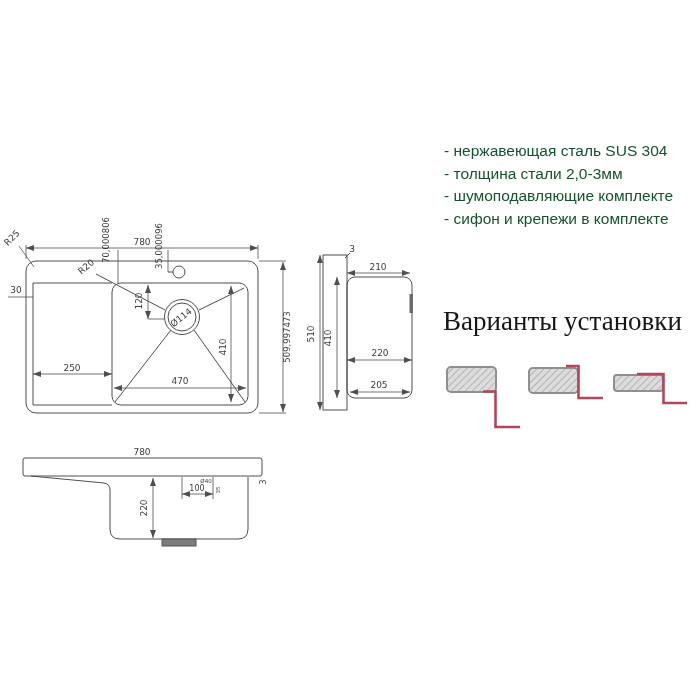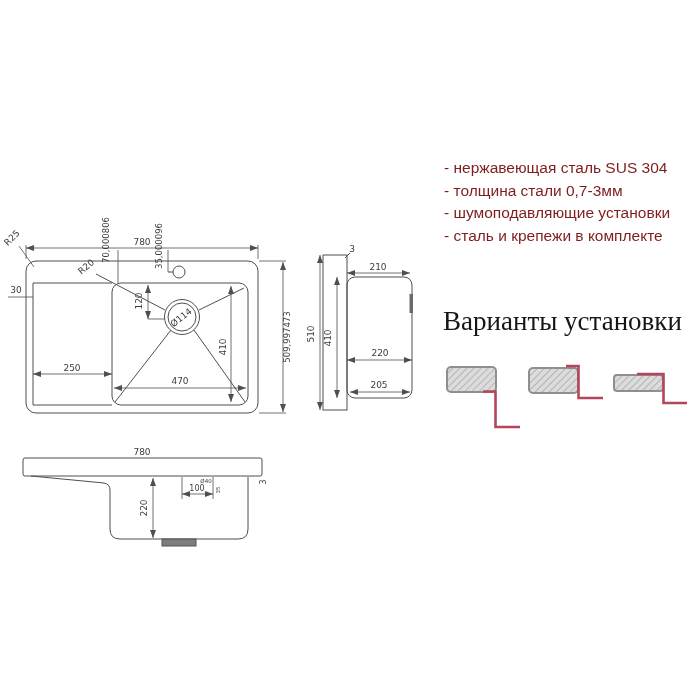--- a/index.html
+++ b/index.html
@@ -3,21 +3,21 @@
 <meta charset="utf-8">
 <style>
   html,body{margin:0;padding:0;background:#ffffff;}
   .canvas{position:relative;width:700px;height:700px;background:#ffffff;overflow:hidden;
           font-family:"Liberation Sans",sans-serif;}
   svg text{fill:#3c3c3c;font-family:"DejaVu Sans",sans-serif;}
   .t9{font-size:9px;}
   .t85{font-size:8px;}
   .t8{font-size:8.5px;}
   .t5{font-size:5.5px;}
-  .specs{position:absolute;left:444px;top:157px;color:#7f1d1d;font-size:15.5px;line-height:22.5px;white-space:nowrap;}
+  .specs{position:absolute;left:444px;top:140px;color:#14532d;font-size:15.5px;line-height:22.5px;white-space:nowrap;}
   .install-title{position:absolute;left:443px;top:306px;color:#161616;
                  font-family:"Liberation Serif",serif;font-size:27px;white-space:nowrap;}
 </style>
 </head>
 <body>
 
 <div class="canvas">
 
   <svg width="700" height="700" viewBox="0 0 700 700">
     <defs>
@@ -132,21 +132,21 @@
       <g>
         <rect x="614" y="375" width="49" height="16" rx="3" fill="url(#hatch)" stroke="#8f8f8f" stroke-width="2"></rect>
         <path d="M637,374 H663.5 V403 H687" fill="none" stroke="#b5455a" stroke-width="2.6"></path>
       </g>
     </g>
   </svg>
 
   
   <div class="specs">
     <div>- нержавеющая сталь SUS 304</div>
-    <div>- толщина стали 0,7-3мм</div>
-    <div>- шумоподавляющие установки</div>
-    <div>- сталь и крепежи в комплекте</div>
+    <div>- толщина стали 2,0-3мм</div>
+    <div>- шумоподавляющие комплекте</div>
+    <div>- сифон и крепежи в комплекте</div>
   </div>
 
   
   <div class="install-title">Варианты установки</div>
 
 </div>
 
 </body></html>

